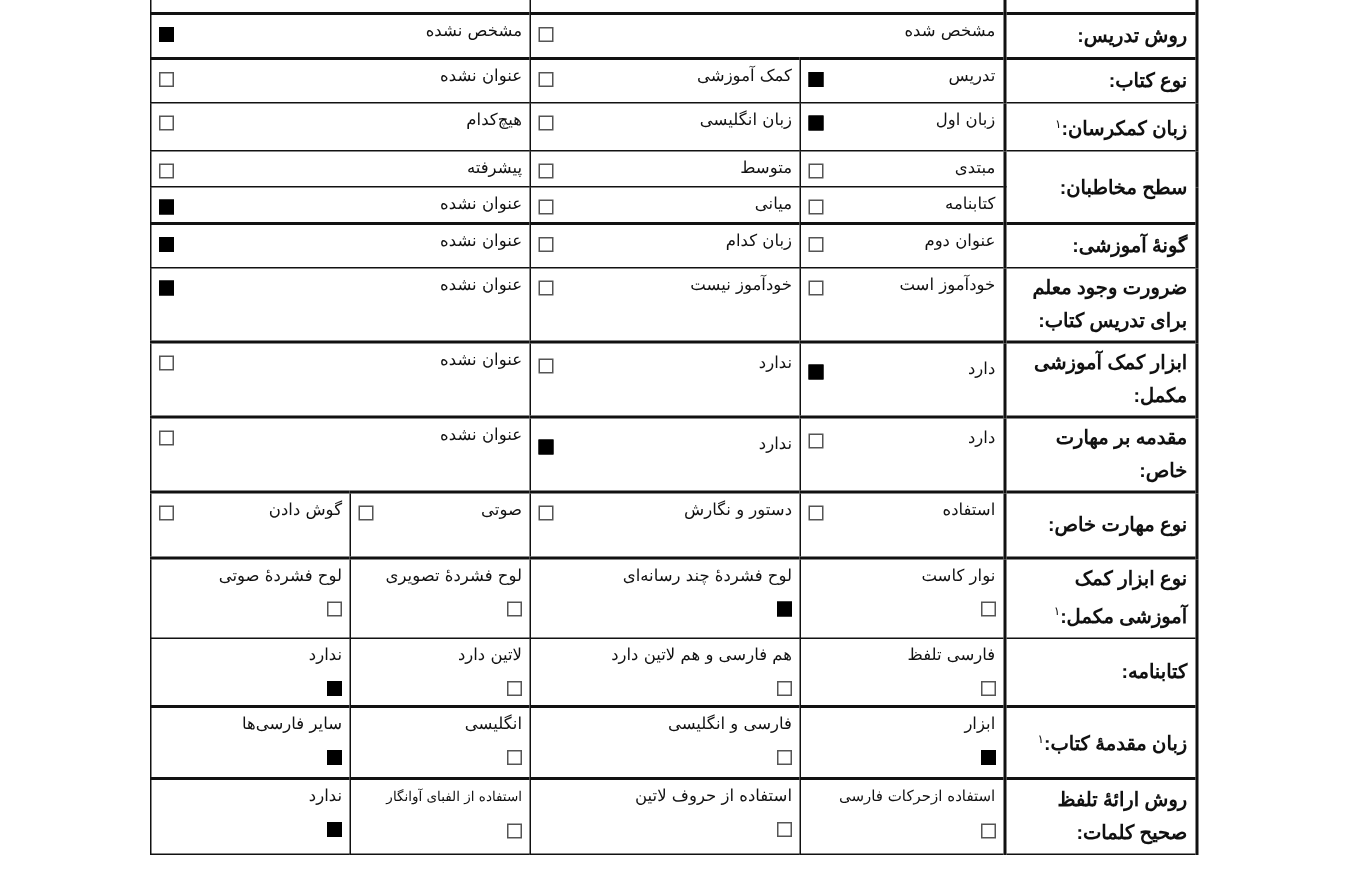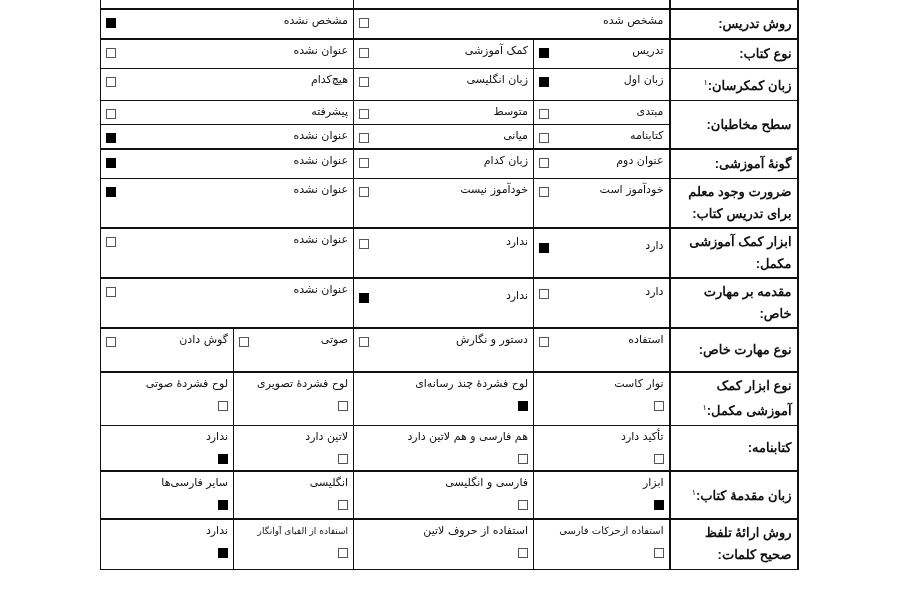--- a/index.html
+++ b/index.html
@@ -261,21 +261,21 @@
   <tr style="height:52px" class="thick">
     <td class="head" style="line-height:22px"><span>نوع ابزار کمک آموزشی مکمل:</span><sup>۱</sup></td>
     <td class="stack"><span class="lbl">نوار کاست</span><span class="cb"></span></td>
     <td class="stack"><span class="lbl">لوح فشردهٔ چند رسانه‌ای</span><span class="cb on"></span></td>
     <td class="stack"><span class="lbl">لوح فشردهٔ تصویری</span><span class="cb"></span></td>
     <td class="stack"><span class="lbl">لوح فشردهٔ صوتی</span><span class="cb"></span></td>
   </tr>
 
   <tr style="height:46px">
     <td class="head">کتابنامه:</td>
-    <td class="stack"><span class="lbl">تأکید دارد</span><span class="cb"></span></td>
+    <td class="stack"><span class="lbl">فارسی تلفظ</span><span class="cb"></span></td>
     <td class="stack"><span class="lbl">هم فارسی و هم لاتین دارد</span><span class="cb"></span></td>
     <td class="stack"><span class="lbl">لاتین دارد</span><span class="cb"></span></td>
     <td class="stack"><span class="lbl">ندارد</span><span class="cb on"></span></td>
   </tr>
 
   <tr style="height:48px" class="thick">
     <td class="head"><span>زبان مقدمهٔ کتاب:</span><sup>۱</sup></td>
     <td class="stack"><span class="lbl">ابزار</span><span class="cb on"></span></td>
     <td class="stack"><span class="lbl">فارسی و انگلیسی</span><span class="cb"></span></td>
     <td class="stack"><span class="lbl">انگلیسی</span><span class="cb"></span></td>

